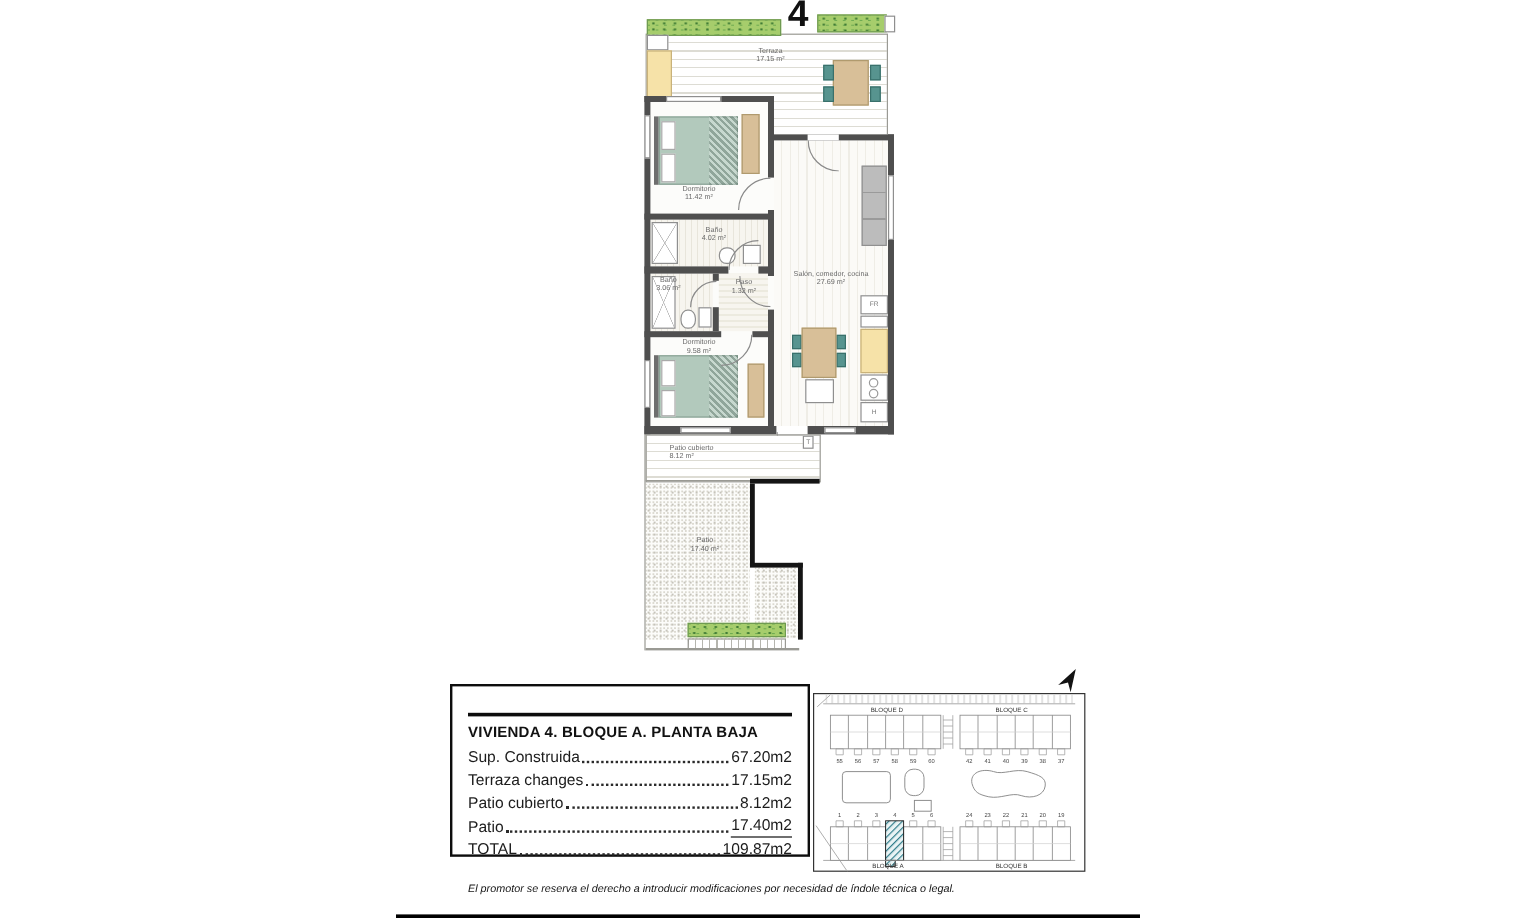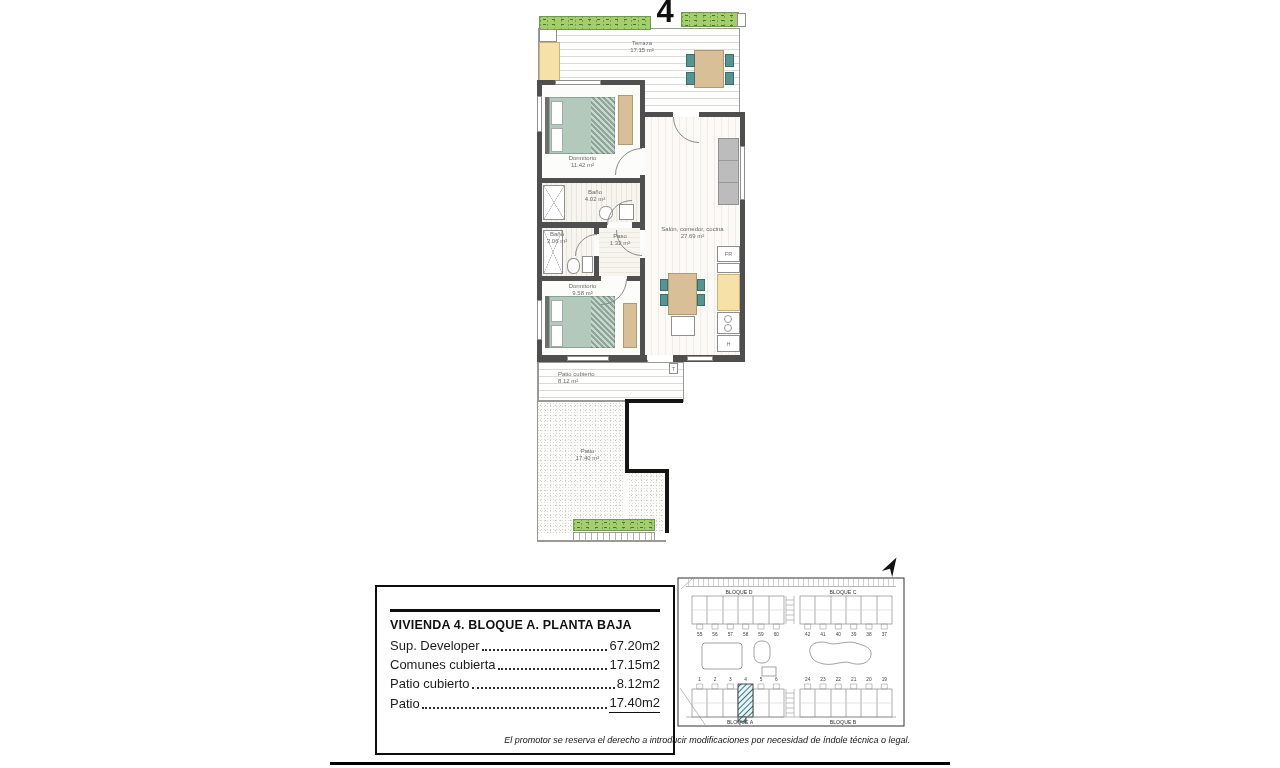--- a/index.html
+++ b/index.html
@@ -31,29 +31,29 @@
   .chair{background:#57948f;border:1px solid #39706b}
   .white-f{background:#fff;border:1px solid #8f8f8f}
   .round{border-radius:45%}
   .shower{background:linear-gradient(to bottom right,transparent 48.5%,#bdbdbd 49.5%,#bdbdbd 50.5%,transparent 51.5%),linear-gradient(to bottom left,transparent 48.5%,#bdbdbd 49.5%,#bdbdbd 50.5%,transparent 51.5%),#fff;border:1px solid #8f8f8f}
   .counter{background:#f6e2a8;border:1px solid #c9b27a}
   .sofa{background:repeating-linear-gradient(180deg,transparent 0 21px,#9a9a9a 21px 22px),#bcbcbc;border:1px solid #909090}
   .ktext{font-size:5.5px;color:#777;display:flex;align-items:center;justify-content:center}
   .fence{background:repeating-linear-gradient(90deg,#ffffff 0 5px,#b5b5ae 5px 6px);border:1px solid #9a9a94}
   .sinkc{position:absolute;width:8px;height:8px;border:1px solid #999;border-radius:50%;background:#fff}
   
-  #infobox{position:absolute;left:375px;top:585px;width:300px;height:170px;border:2px solid #0d0d0d;padding:22px 13px 0;background:#fff}
+  #infobox{position:absolute;left:375px;top:570px;width:300px;height:144px;border:2px solid #0d0d0d;padding:22px 13px 0;background:#fff}
   .ib-rule{height:3px;background:#0d0d0d;margin-bottom:6px}
   .ib-title{font-weight:700;font-size:12.5px;letter-spacing:.2px;white-space:nowrap;margin-bottom:4px;color:#111}
   .ib-row{display:flex;align-items:flex-end;font-size:13px;line-height:19px;color:#1c1c1c;white-space:nowrap}
   .ib-dots{flex:1;border-bottom:2px dotted #2a2a2a;margin:0 2px 4px}
   .u{border-bottom:1.5px solid #111}
   
   #siteplan{position:absolute;left:676px;top:556px}
-  #disclaimer{position:absolute;left:390px;top:735px;width:520px;text-align:right;font-style:italic;font-size:9px;line-height:11.5px;color:#141414}
+  #disclaimer{position:absolute;left:390px;top:735px;width:520px;text-align:left;font-style:italic;font-size:9px;line-height:11.5px;color:#141414}
   #bottomrule{position:absolute;left:330px;top:762px;width:620px;height:3px;background:#000}
   svg text{font-family:"Liberation Sans",sans-serif}
 </style>
 </head>
 <body>
 
 <div id="plannum">4</div>
 
 <div id="floorplan">
 
@@ -202,38 +202,43 @@
   <div class="abs rlabel" style="left:28px;top:448px;width:45px">
     <div>Patio</div>
     <div>17.40 m²</div>
   </div>
 </div>
 
 <div id="infobox">
   <div class="ib-rule"></div>
   <div class="ib-title">VIVIENDA 4. BLOQUE A. PLANTA BAJA</div>
   <div class="ib-row">
-    <span>Sup. Developer</span>
+    <span>Sup. Construida</span>
       <span class="ib-dots"></span>
       <span>67.20m2</span>
   </div>
   <div class="ib-row">
-    <span>Comunes cubierta</span>
+    <span>Terraza changes</span>
       <span class="ib-dots"></span>
       <span>17.15m2</span>
   </div>
   <div class="ib-row">
     <span>Patio cubierto</span>
       <span class="ib-dots"></span>
       <span>8.12m2</span>
   </div>
   <div class="ib-row">
     <span>Patio</span>
       <span class="ib-dots"></span>
       <span class="u">17.40m2</span>
+  </div>
+  <div class="ib-row">
+    <span>TOTAL</span>
+      <span class="ib-dots"></span>
+      <span>109.87m2</span>
   </div>
 </div>
 
 <svg id="siteplan" width="232" height="176" viewBox="0 0 232 176">
   <defs>
     <pattern id="hatchTeal" width="4" height="4" patternUnits="userSpaceOnUse" patternTransform="rotate(45)">
       <rect width="4" height="4" fill="#e9f3f4"></rect>
       <line x1="0" y1="0" x2="0" y2="4" stroke="#2e7c8a" stroke-width="2"></line>
     </pattern>
     <pattern id="vticks" width="5" height="8" patternUnits="userSpaceOnUse">

